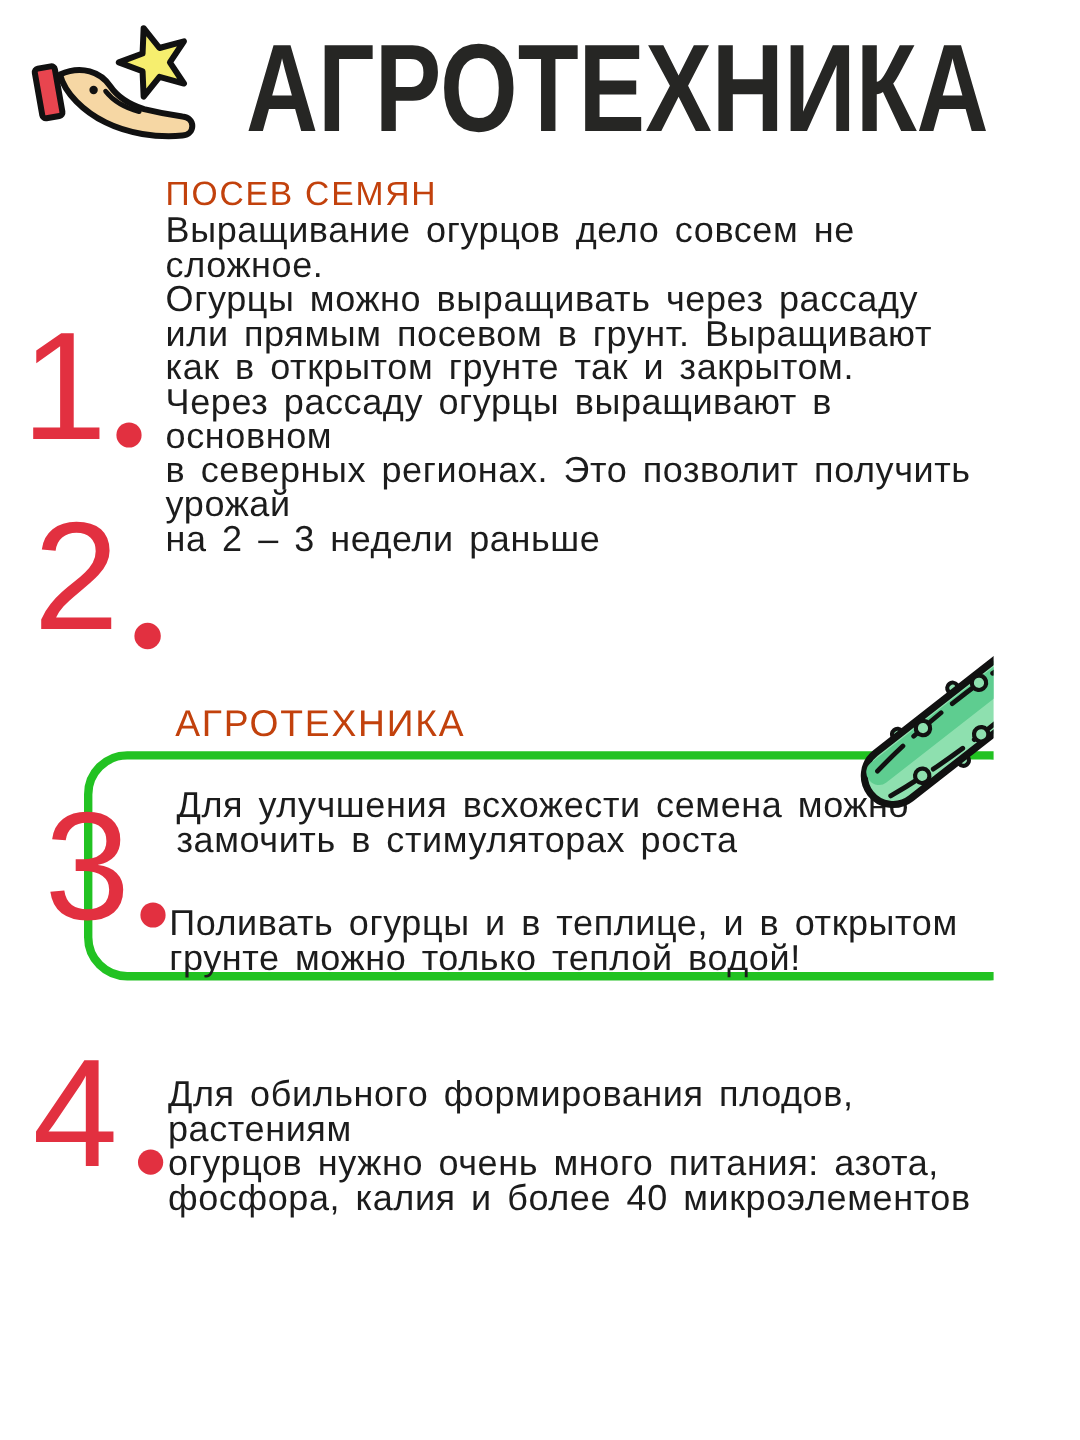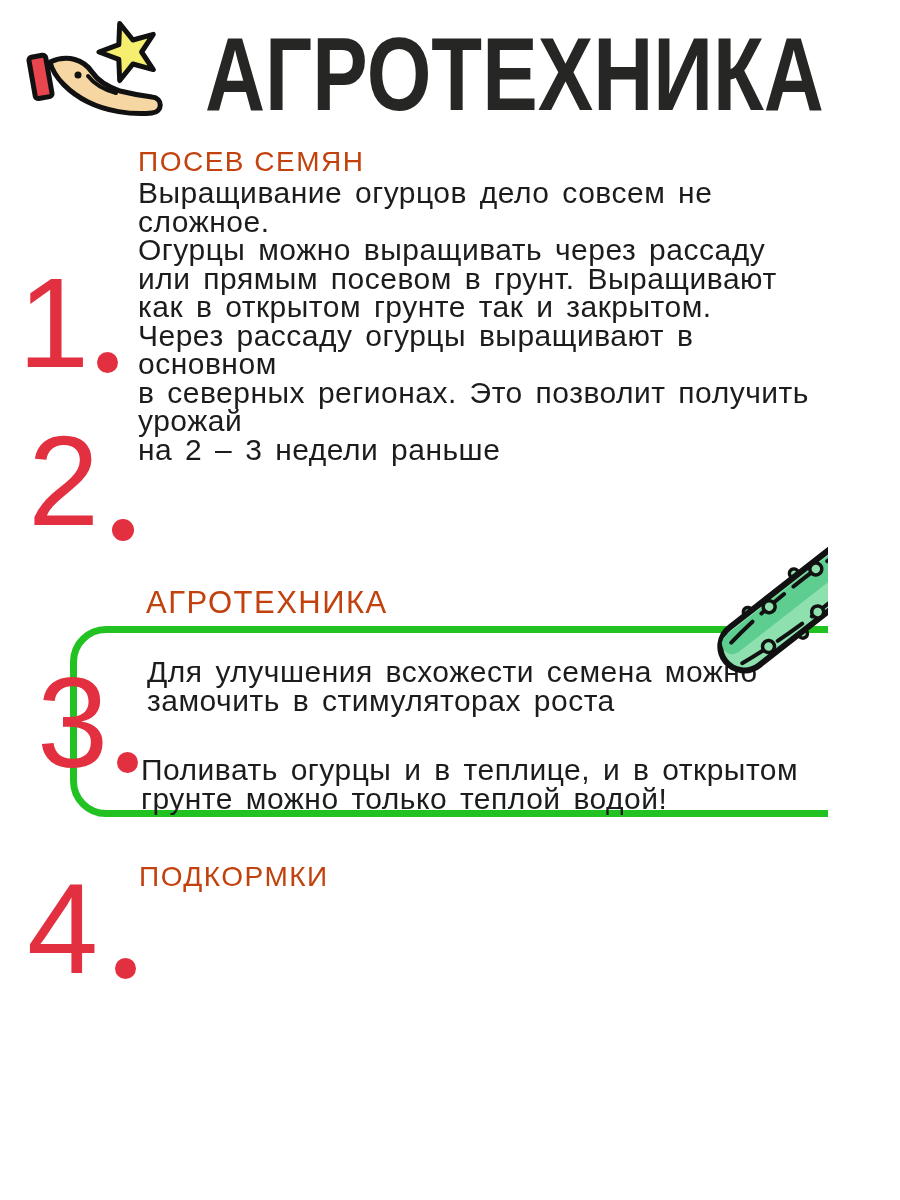--- a/index.html
+++ b/index.html
@@ -110,17 +110,19 @@
 
       <circle cx="60" cy="96" r="6" fill="#8ee0af" stroke="#111111" stroke-width="3.5"></circle>
       <circle cx="120" cy="95" r="6" fill="#8ee0af" stroke="#111111" stroke-width="3.5"></circle>
       <circle cx="165" cy="99" r="6" fill="#8ee0af" stroke="#111111" stroke-width="3.5"></circle>
       <circle cx="35" cy="127" r="6" fill="#8ee0af" stroke="#111111" stroke-width="3.5"></circle>
       <circle cx="95" cy="130" r="6" fill="#8ee0af" stroke="#111111" stroke-width="3.5"></circle>
       <circle cx="150" cy="127" r="6" fill="#8ee0af" stroke="#111111" stroke-width="3.5"></circle>
     </g>
   </svg>
 
-  <h2 class="h-sec h-podkormki">ПОДКОРМКИ</h2>
+  <p class="body-text s4-body">Для обильного формирования плодов, растениям
+огурцов нужно очень много питания: азота,
+фосфора, калия и более 40 микроэлементов</p>
   <div class="big-num n4">4</div>
   <div class="num-dot d4"></div>
 
 </div>
 
 </body></html>

